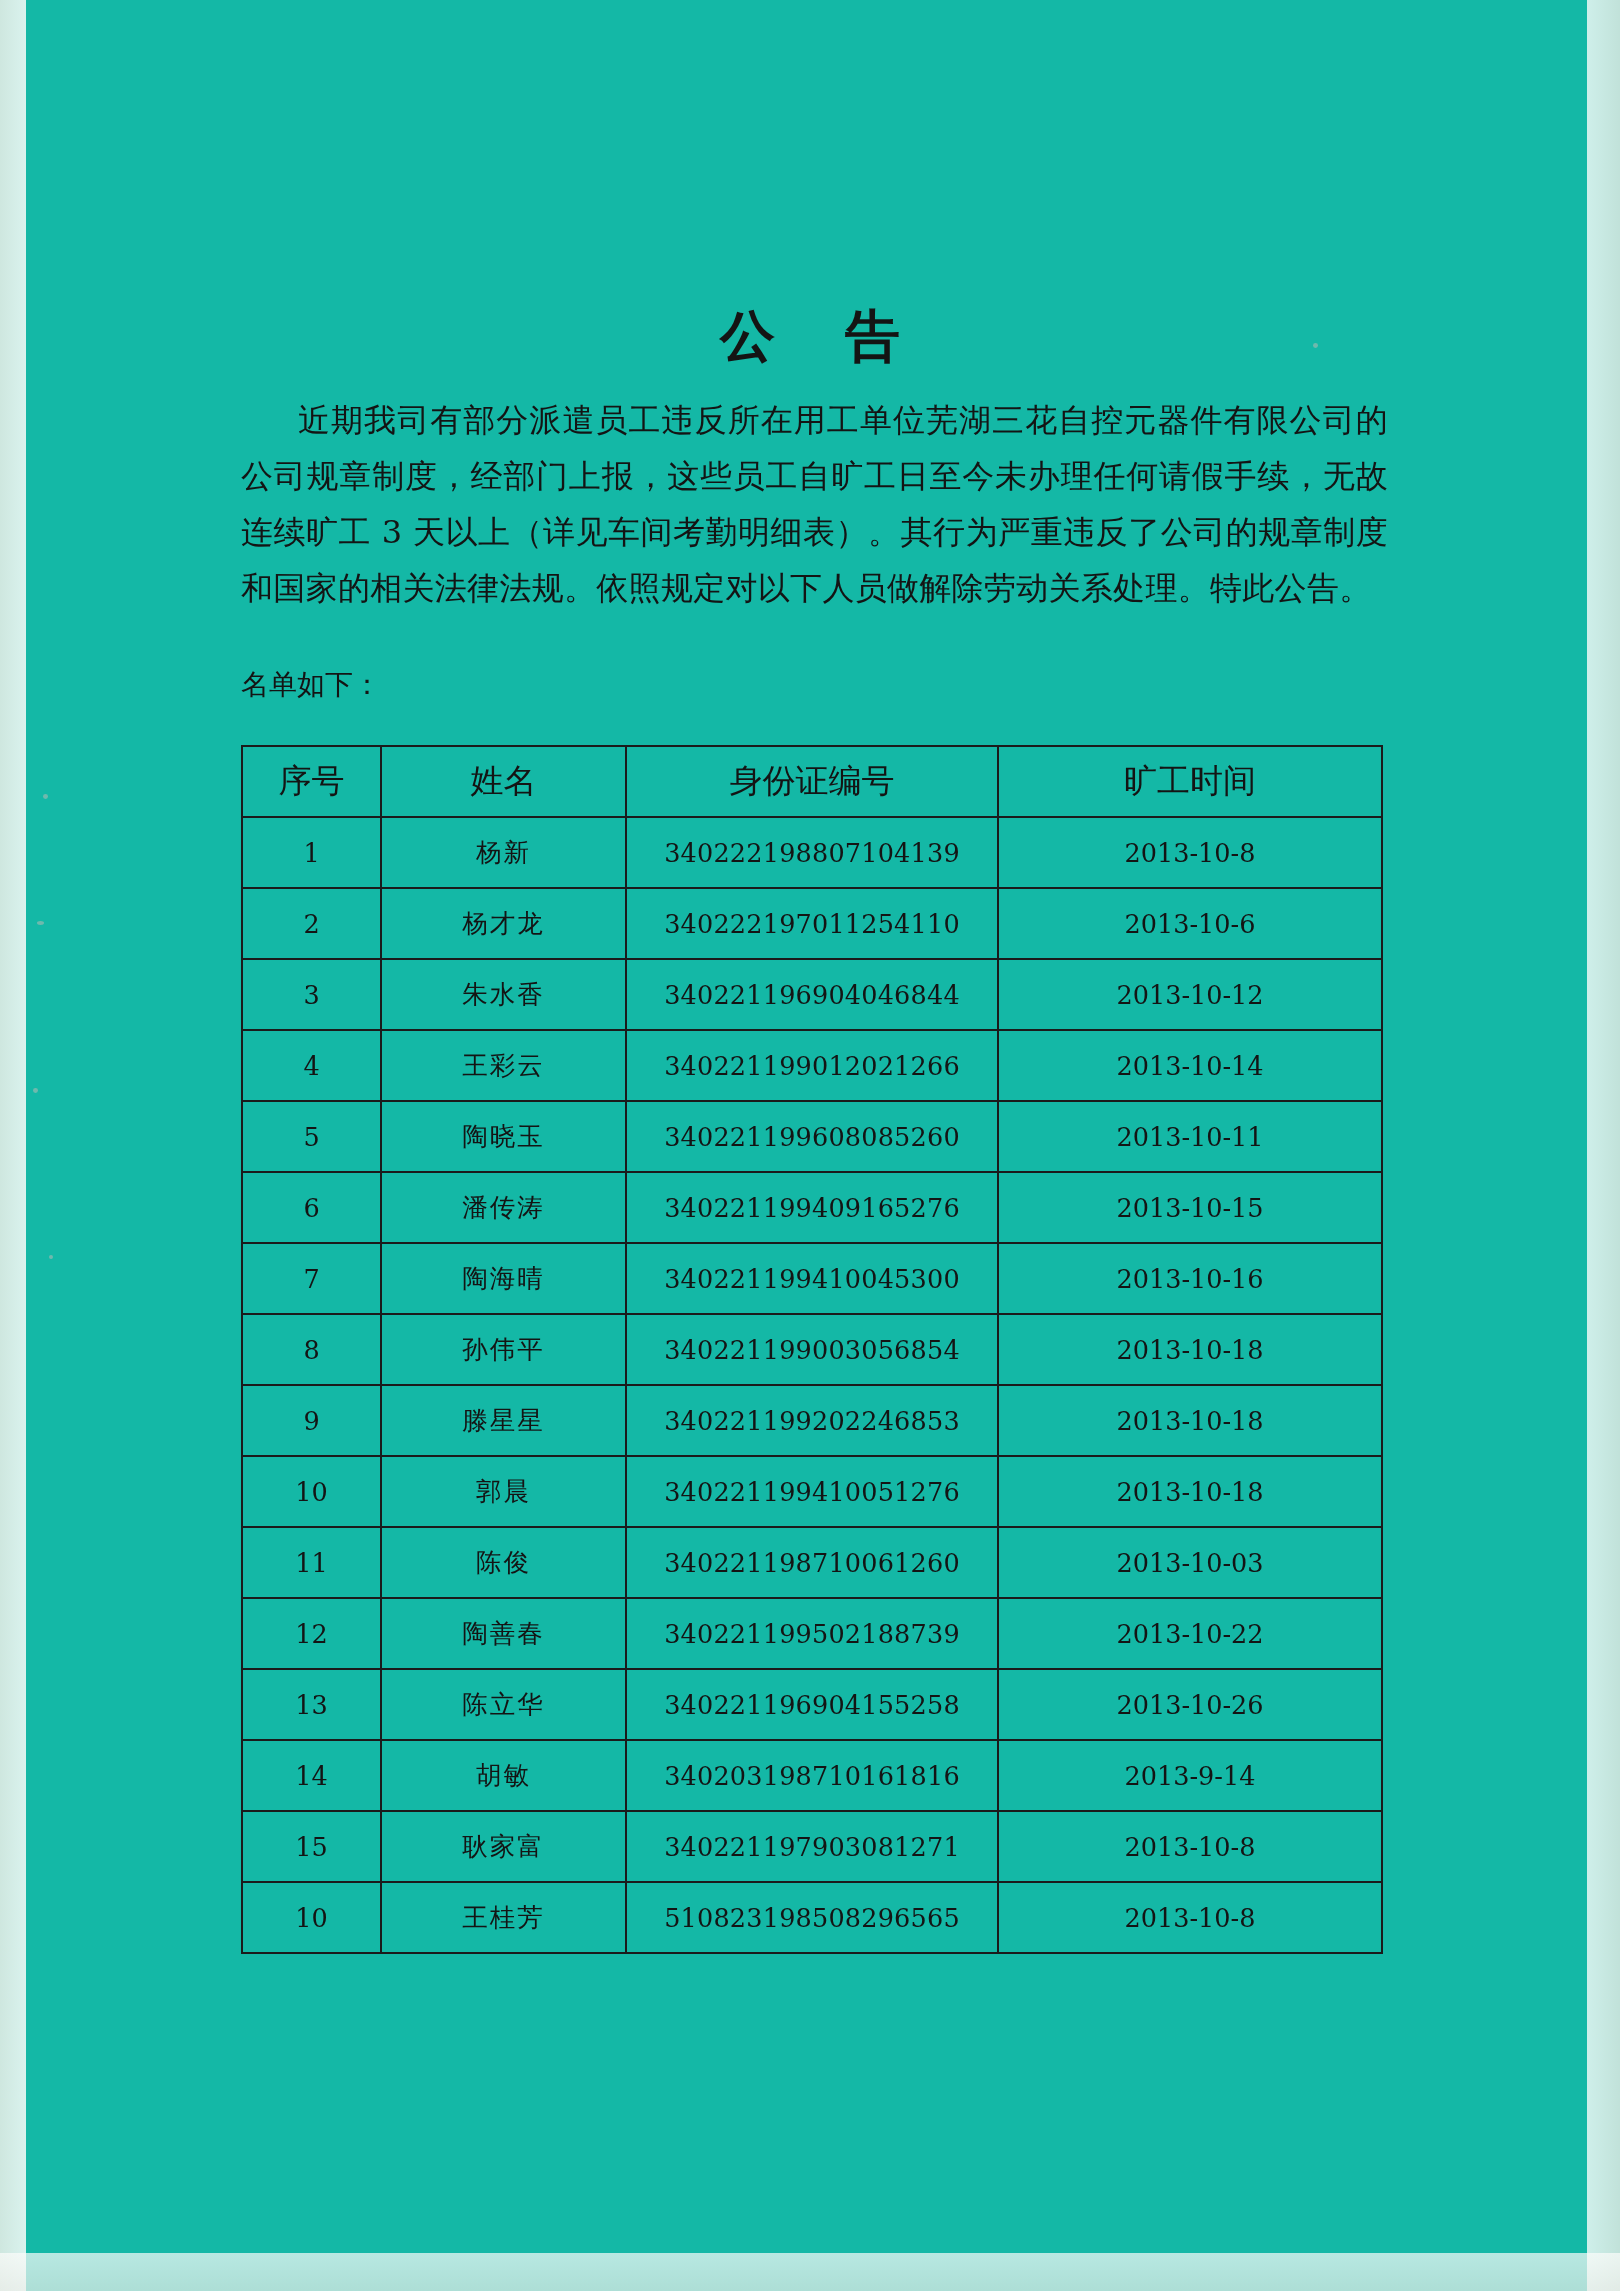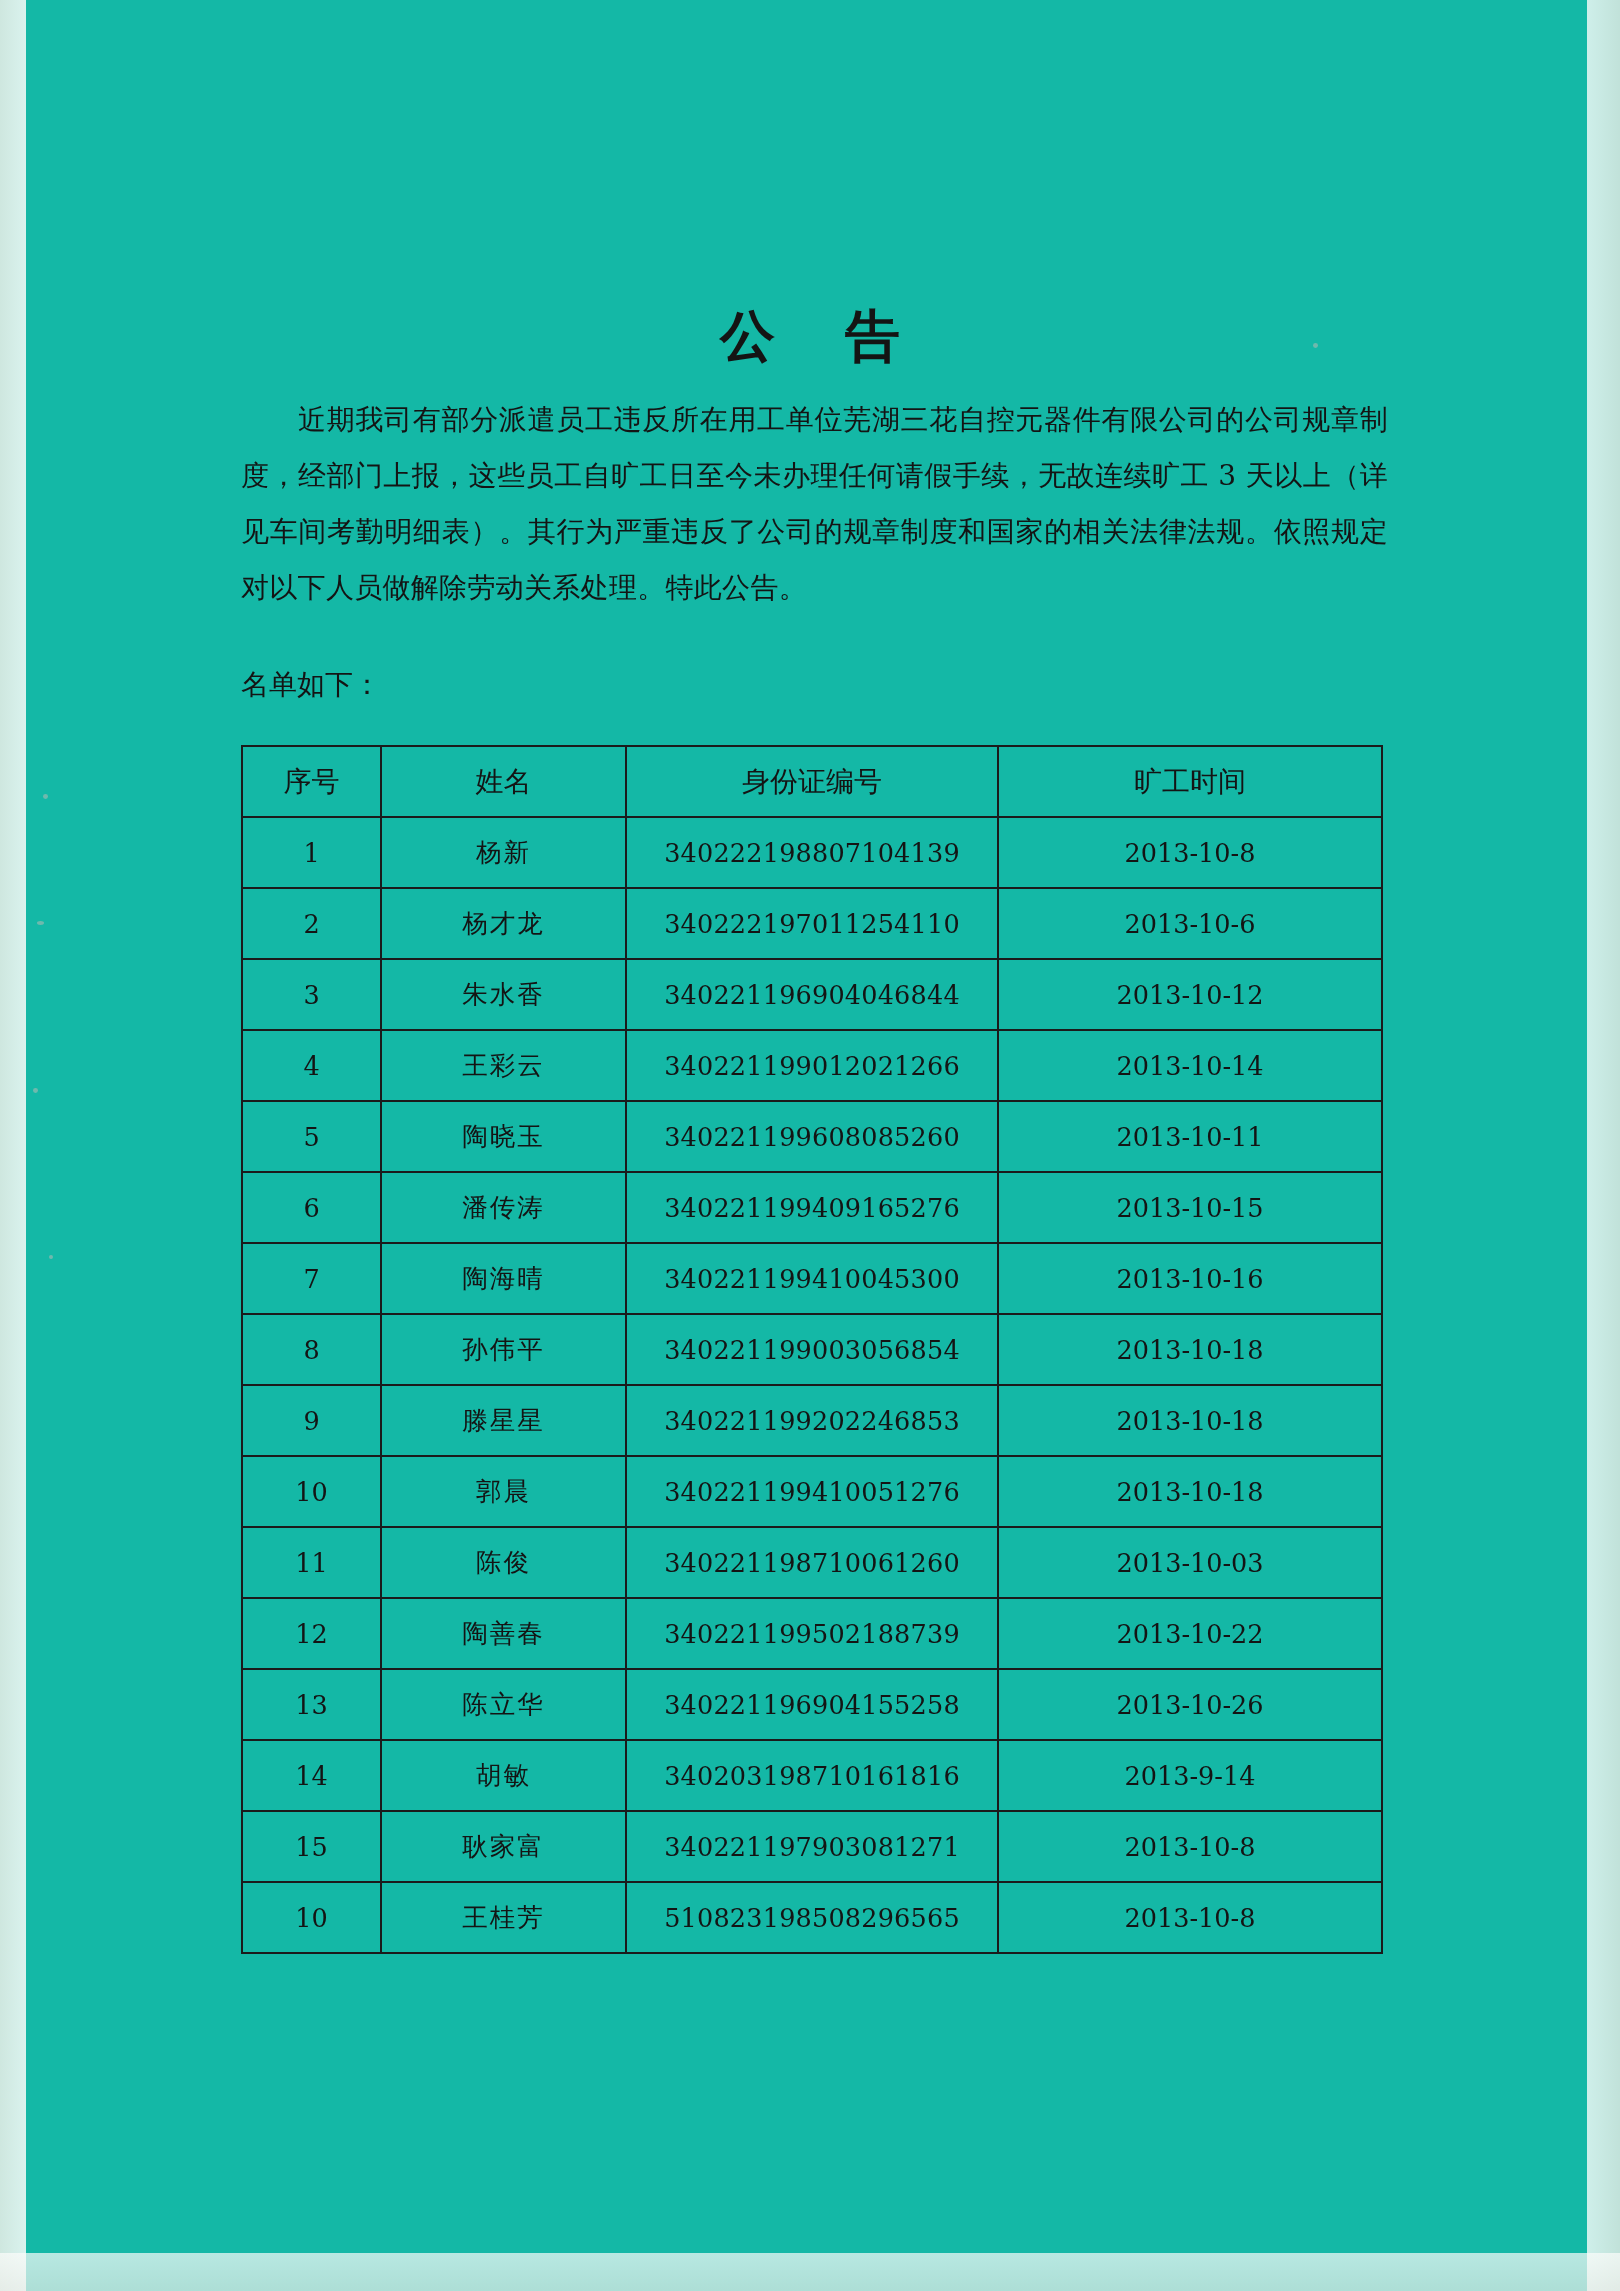--- a/index.html
+++ b/index.html
@@ -59,21 +59,21 @@
     letter-spacing: 25.5px;
     text-indent: 25.5px;
     font-family: "DejaVu Serif", "Liberation Serif", serif;
   }
 
   .body-text {
     position: absolute;
     top: 392px;
     left: 241px;
     width: 1147px;
-    font-size: 28px;
+    font-size: 32px;
     line-height: 56px;
     text-align: justify;
     letter-spacing: 0.3px;
   }
   .body-text p {
     margin: 0;
   }
   .body-text p.indent {
     text-indent: 57px;
   }
@@ -97,21 +97,21 @@
   table.roster td, table.roster th {
     border: 2px solid #1b1b1b;
     text-align: center;
     font-weight: normal;
     font-size: 25.5px;
     height: 69px;
     padding: 0;
     font-family: "DejaVu Serif", "Liberation Serif", serif;
   }
   table.roster th {
-    font-size: 28px;
+    font-size: 33px;
   }
   col.c-idx { width: 139px; }
   col.c-name { width: 245px; }
   col.c-id { width: 372px; }
   col.c-date { width: 384px; }
 
   .cell-num {
     font-family: "Liberation Serif", "DejaVu Serif", serif;
     font-size: 26.5px;
     letter-spacing: 0.2px;

